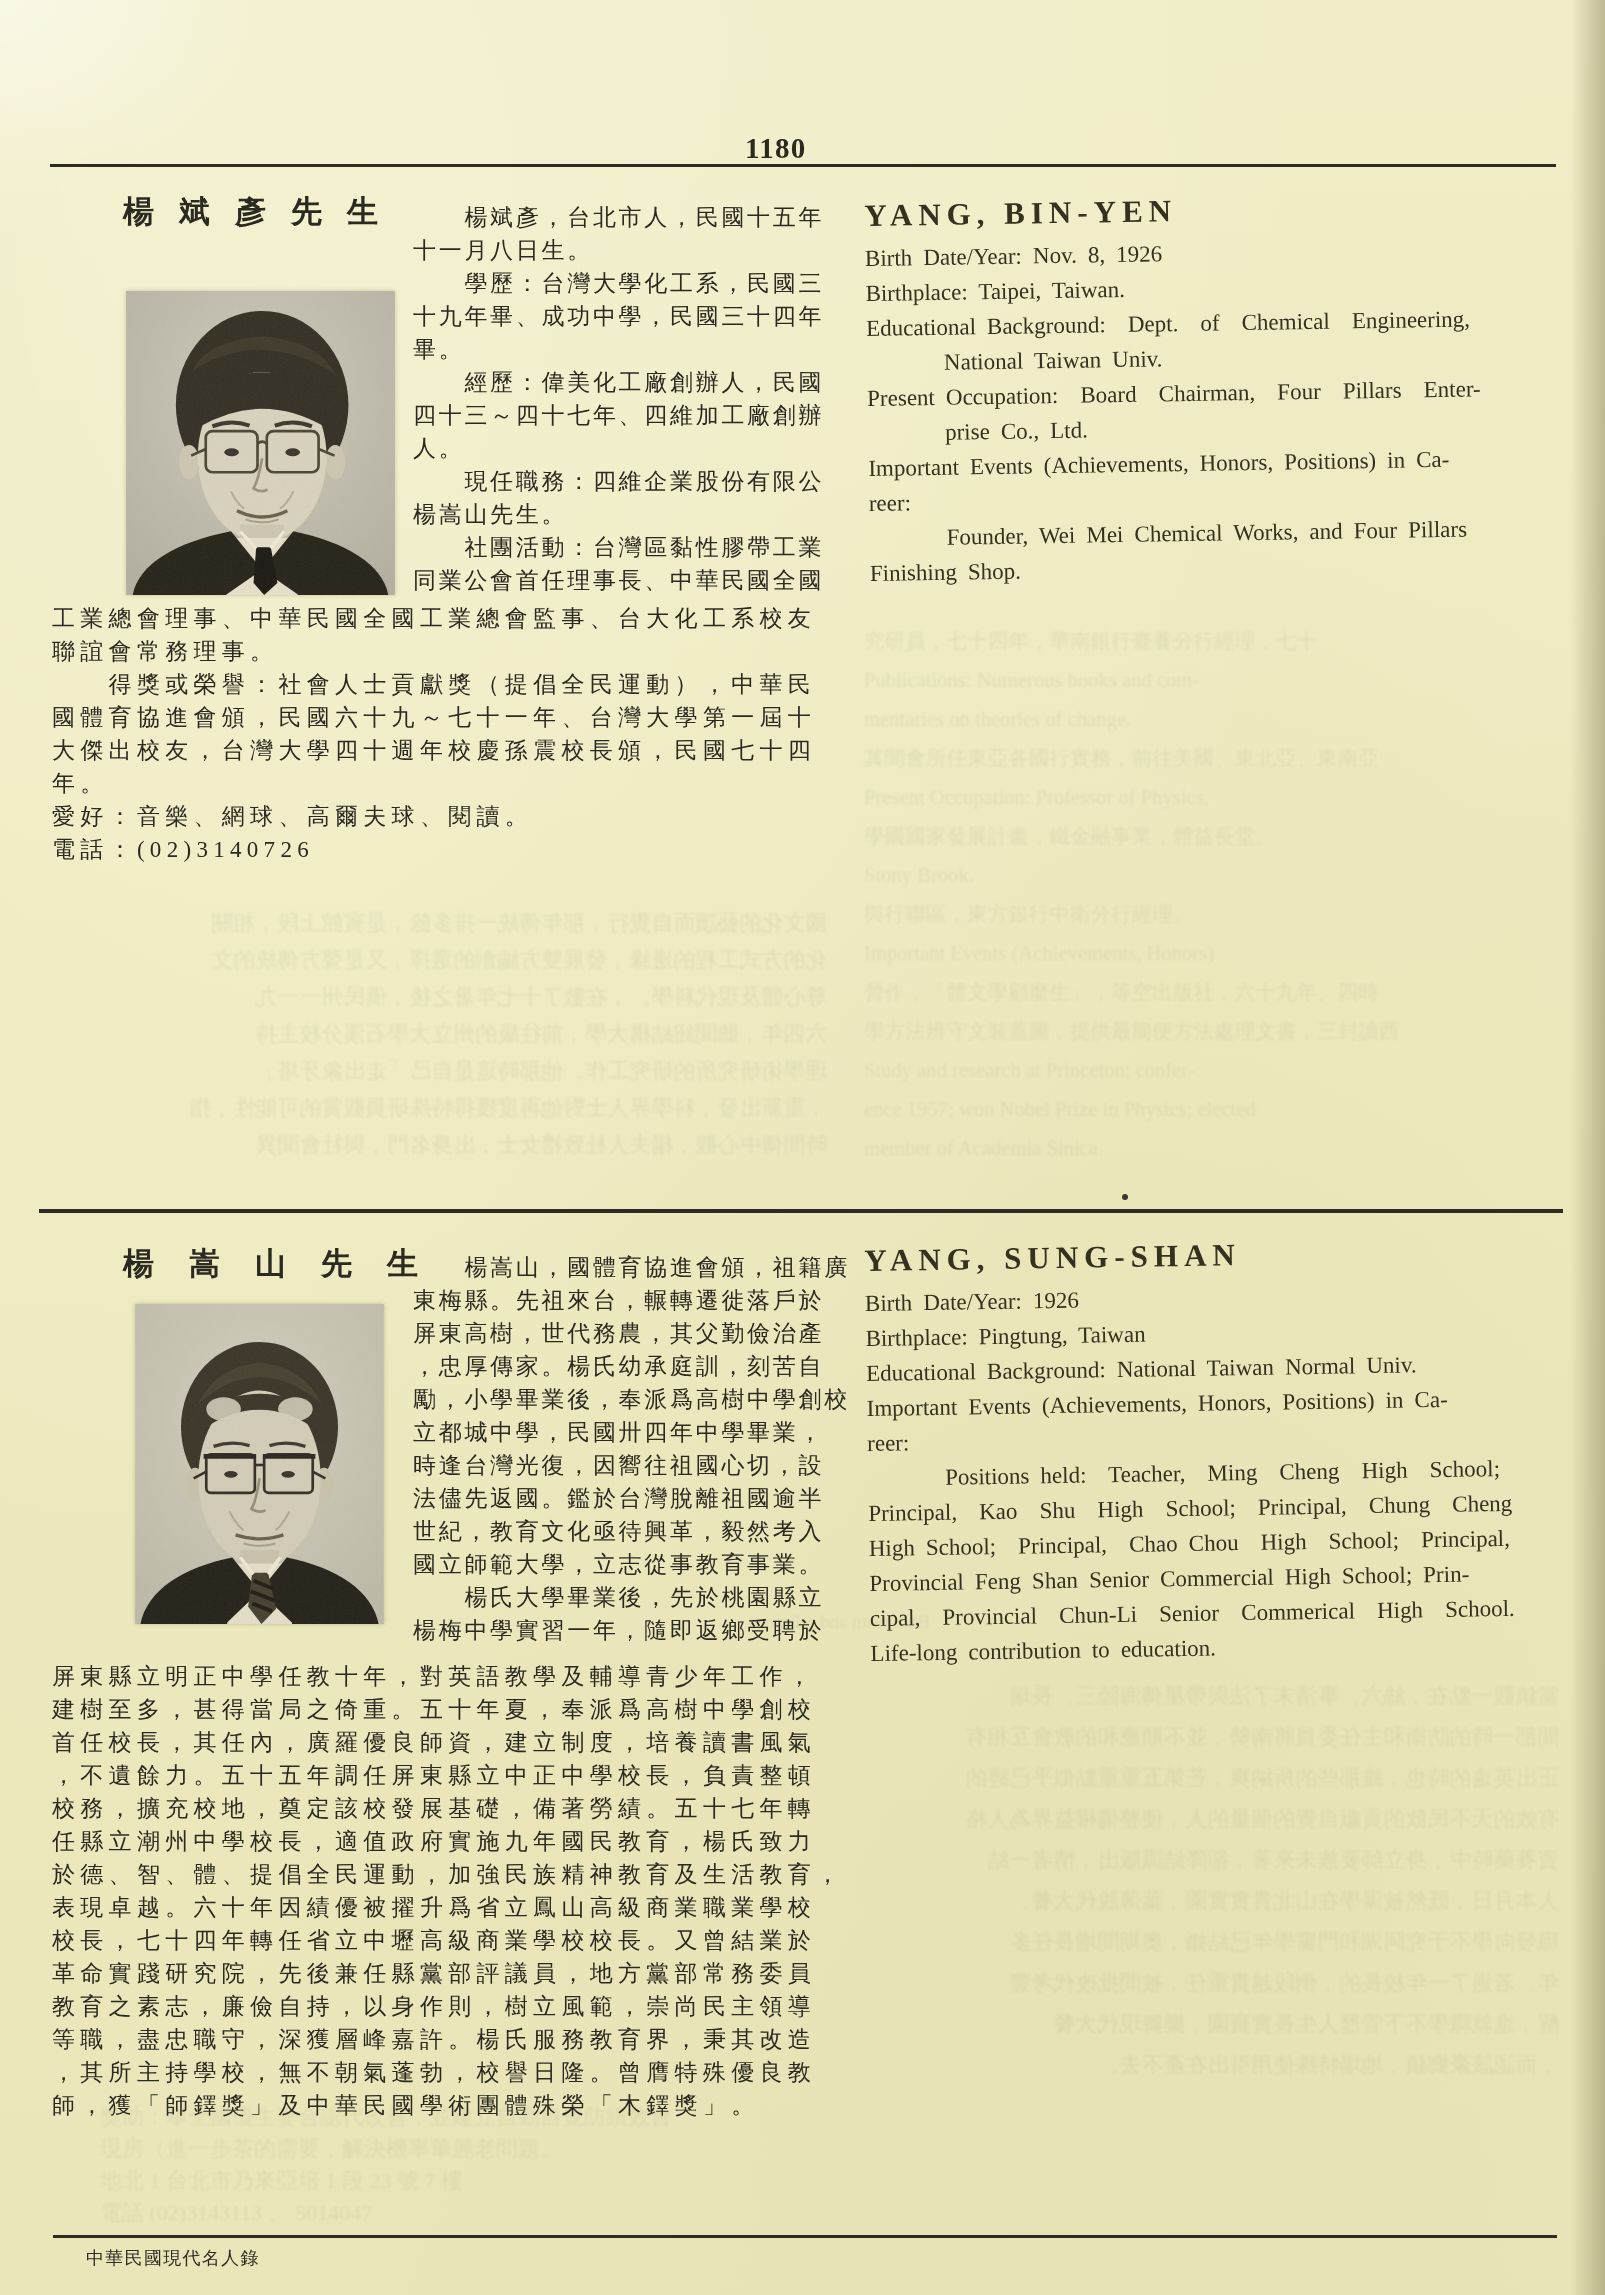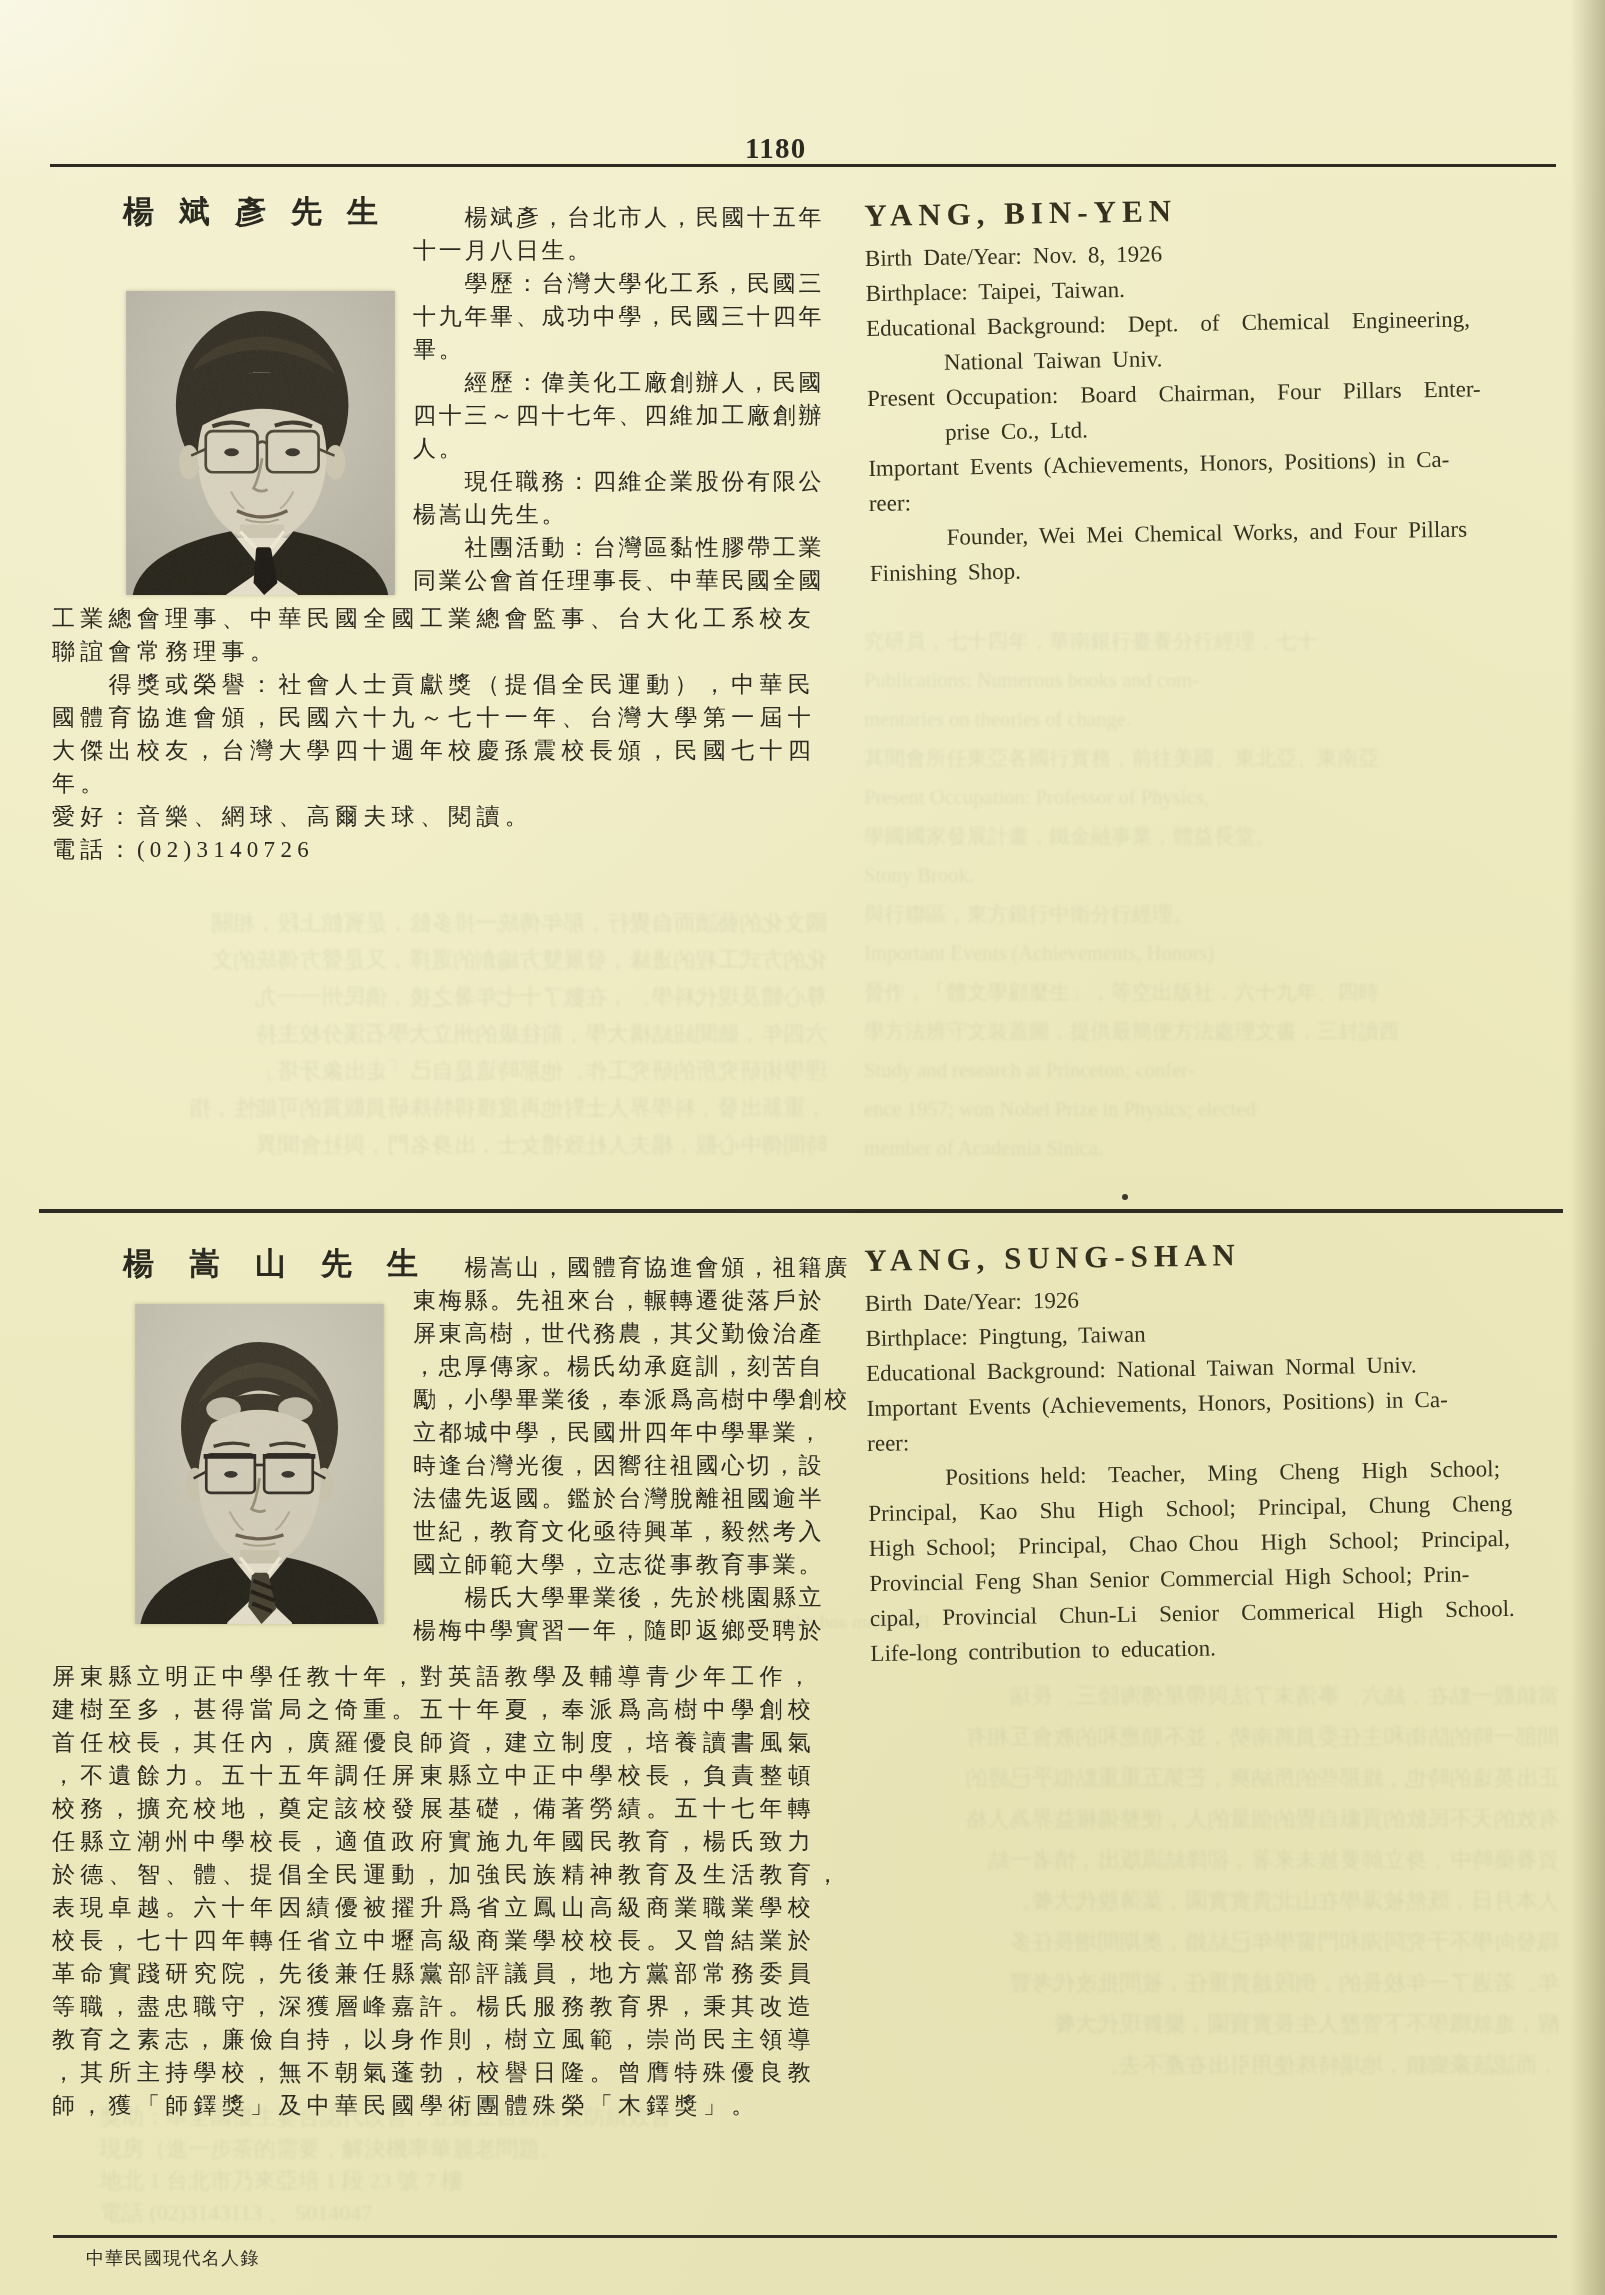--- a/index.html
+++ b/index.html
@@ -265,22 +265,22 @@
         <div class="line">屏東縣立明正中學任教十年，對英語教學及輔導青少年工作，</div>
         <div class="line">建樹至多，甚得當局之倚重。五十年夏，奉派爲高樹中學創校</div>
         <div class="line">首任校長，其任內，廣羅優良師資，建立制度，培養讀書風氣</div>
         <div class="line">，不遺餘力。五十五年調任屏東縣立中正中學校長，負責整頓</div>
         <div class="line">校務，擴充校地，奠定該校發展基礎，備著勞績。五十七年轉</div>
         <div class="line">任縣立潮州中學校長，適值政府實施九年國民教育，楊氏致力</div>
         <div class="line">於德、智、體、提倡全民運動，加強民族精神教育及生活教育，</div>
         <div class="line">表現卓越。六十年因績優被擢升爲省立鳳山高級商業職業學校</div>
         <div class="line">校長，七十四年轉任省立中壢高級商業學校校長。又曾結業於</div>
         <div class="line">革命實踐研究院，先後兼任縣黨部評議員，地方黨部常務委員</div>
+        <div class="line">教育之素志，廉儉自持，以身作則，樹立風範，崇尚民主領導</div>
         <div class="line">等職，盡忠職守，深獲層峰嘉許。楊氏服務教育界，秉其改造</div>
-        <div class="line">教育之素志，廉儉自持，以身作則，樹立風範，崇尚民主領導</div>
         <div class="line">，其所主持學校，無不朝氣蓬勃，校譽日隆。曾膺特殊優良教</div>
         <div class="line">師，獲「師鐸獎」及中華民國學術團體殊榮「木鐸獎」。</div>
       </div>
 
     <div class="en-col e2">
       <h3 class="en-name">YANG, SUNG-SHAN</h3>
       <div class="en-lines">
           <div class="line">Birth Date/Year: 1926</div>
           <div class="line">Birthplace: Pingtung, Taiwan</div>
           <div class="line">Educational Background: National Taiwan Normal Univ.</div>

